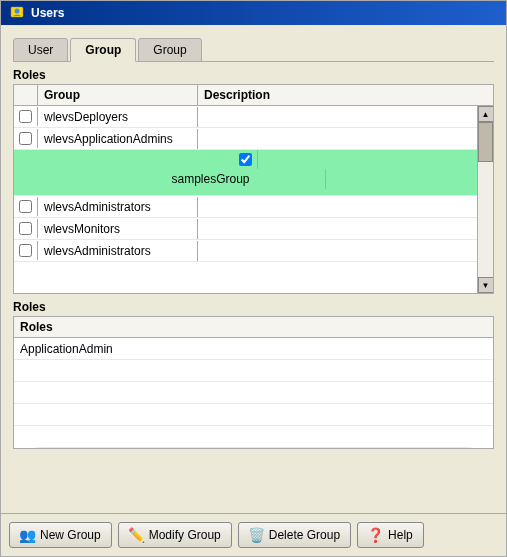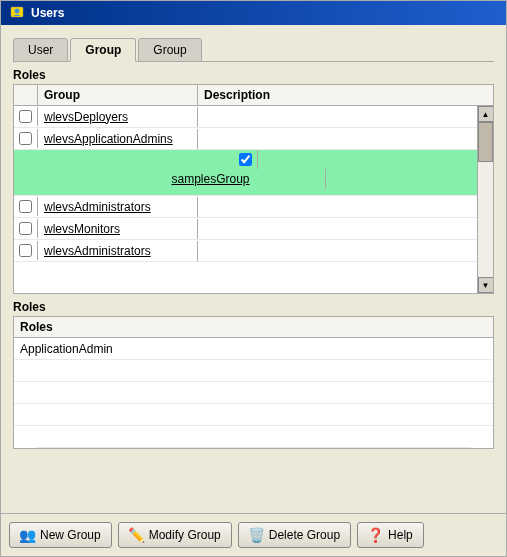--- a/index.html
+++ b/index.html
@@ -245,21 +245,21 @@
       <div class="section-label">Roles</div>
       <div class="groups-table-container">
 
         <div class="groups-header">
           <div class="col-check"></div>
           <div class="col-group">Group</div>
           <div class="col-desc">Description</div>
         </div>
 
         <div style="display:flex;flex:1;overflow:hidden;">
-          <div style="flex:1;overflow-y:hidden;text-decoration:underline;" id="groups-rows">
+          <div style="flex:1;overflow-y:hidden;" id="groups-rows">
               <div class="group-row">
     <div class="col-check">
       <input type="checkbox" style="">
     </div>
     <div class="col-group">wlevsDeployers</div>
     <div class="col-desc"></div>
   </div>
               <div class="group-row">
     <div class="col-check">
       <input type="checkbox" style="">

